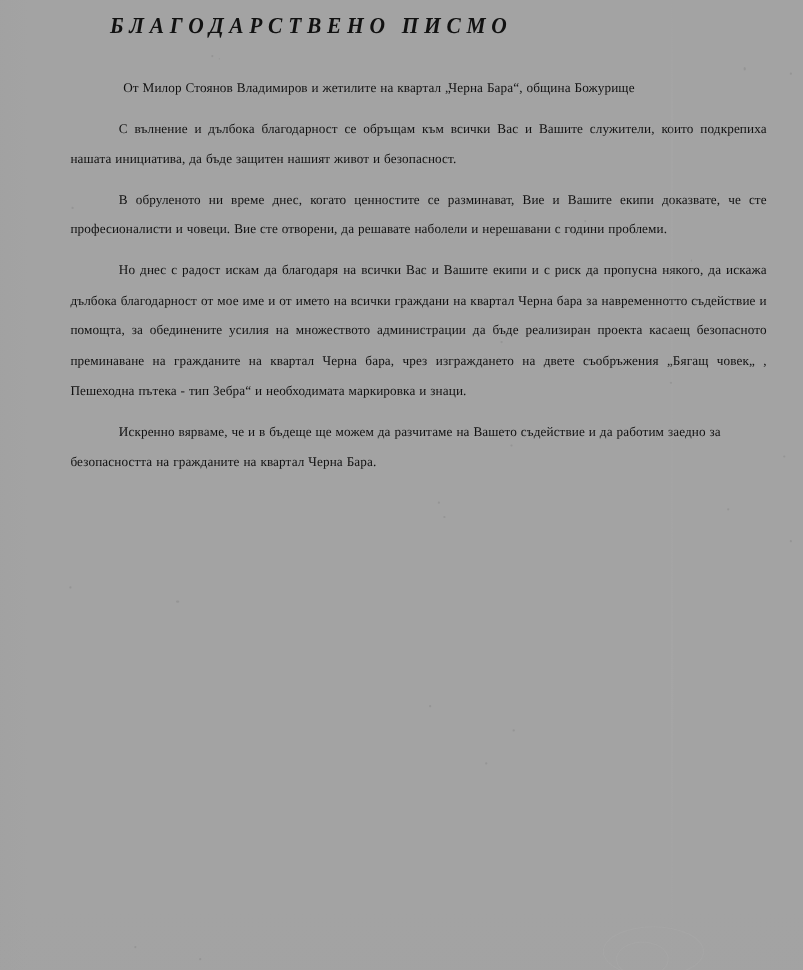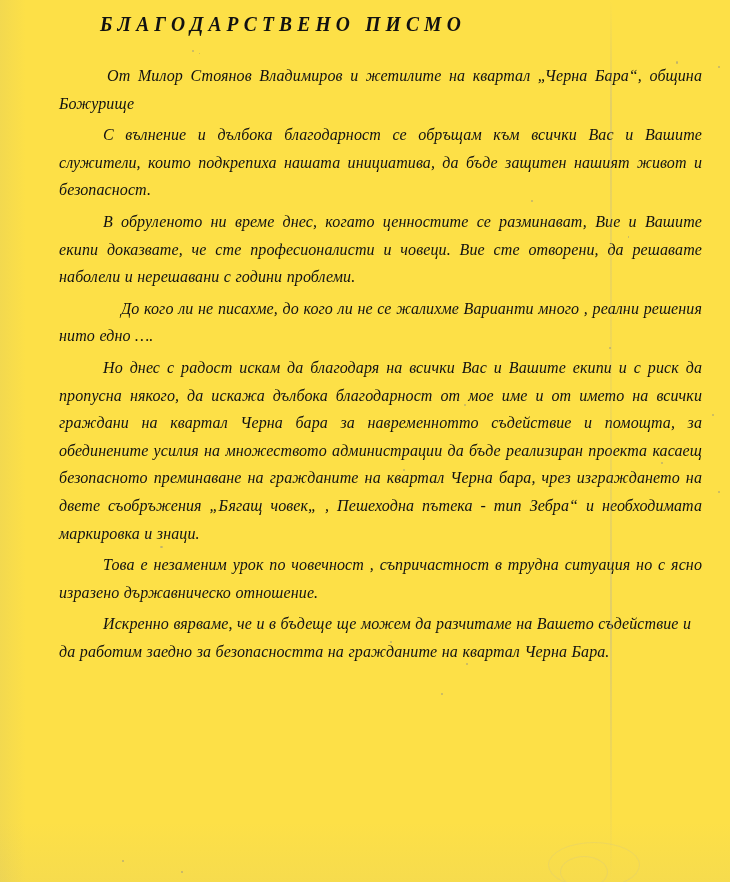--- a/index.html
+++ b/index.html
@@ -4,21 +4,21 @@
 <style>
   html, body {
     margin: 0;
     padding: 0;
     background: #ffffff;
   }
   #page {
     position: relative;
     width: 730px;
     height: 882px;
-    background: #fde047;
+    background: #a3a3a3;
     overflow: hidden;
     font-family: "Liberation Serif", "DejaVu Serif", serif;
     color: #111111;
   }
 
   
   .scan-noise {
     position: absolute;
     inset: 0;
     pointer-events: none;
@@ -81,23 +81,22 @@
   }
 
   .body-block {
     position: absolute;
     left: 55px;
     top: 58px;
     width: 651px;
   }
 
   p.para {
-    margin: 4px;
-    font-style: italic;
-    font-size: 16px;
+    margin: 9px;
+    font-size: 12px;
     line-height: 27.6px;
     text-align: justify;
     text-justify: inter-word;
     letter-spacing: .1px;
     word-spacing: .4px;
   }
   p.para:last-child { text-align: left; }
 
   
   .ind-hdr     { text-indent: 48px; }
@@ -157,24 +156,22 @@
     <div class="body-block">
 
       <p class="para ind-hdr gap-hdr">От Милор Стоянов Владимиров и жетилите на квартал „Черна Бара“, община Божурище</p>
 
 
       <p class="para ind-std gap-sm">С вълнение и дълбока благодарност се обръщам към всички Вас и Вашите служители, които подкрепиха нашата инициатива, да бъде защитен нашият живот и безопасност.</p>
 
       <p class="para ind-std gap-md">В обруленото ни време днес, когато ценностите се разминават, Вие и Вашите екипи доказвате, че сте професионалисти и човеци. Вие сте отворени, да решавате наболели и нерешавани с години проблеми.</p>
 
 
-      <p class="para ind-wide gap-big">До кого ли не писахме, до кого ли не се жалихме Варианти много , реални решения нито едно ….</p>
 
       <p class="para ind-std gap-md">Но днес с радост искам да благодаря на всички Вас и Вашите екипи и с риск да пропусна някого, да искажа дълбока благодарност от мое име и от името на всички граждани на квартал Черна бара за навременнотто съдействие и помощта,  за обединените усилия на множеството администрации да бъде реализиран проекта касаещ безопасното преминаване на гражданите на квартал Черна бара, чрез изграждането на двете съобръжения „Бягащ човек„ , Пешеходна пътека  - тип Зебра“ и необходимата маркировка и знаци.</p>
 
 
-      <p class="para ind-std gap-md">Това е незаменим урок по човечност , съпричастност в трудна ситуация но с ясно изразено държавническо отношение.</p>
 
       <p class="para ind-std gap-md last-left">Искренно вярваме, че и в бъдеще ще можем да разчитаме на Вашето съдействие и да работим заедно за безопасността на гражданите на квартал Черна Бара.</p>
 
     </div>
   </div>
 </div>
 
 </body></html>

